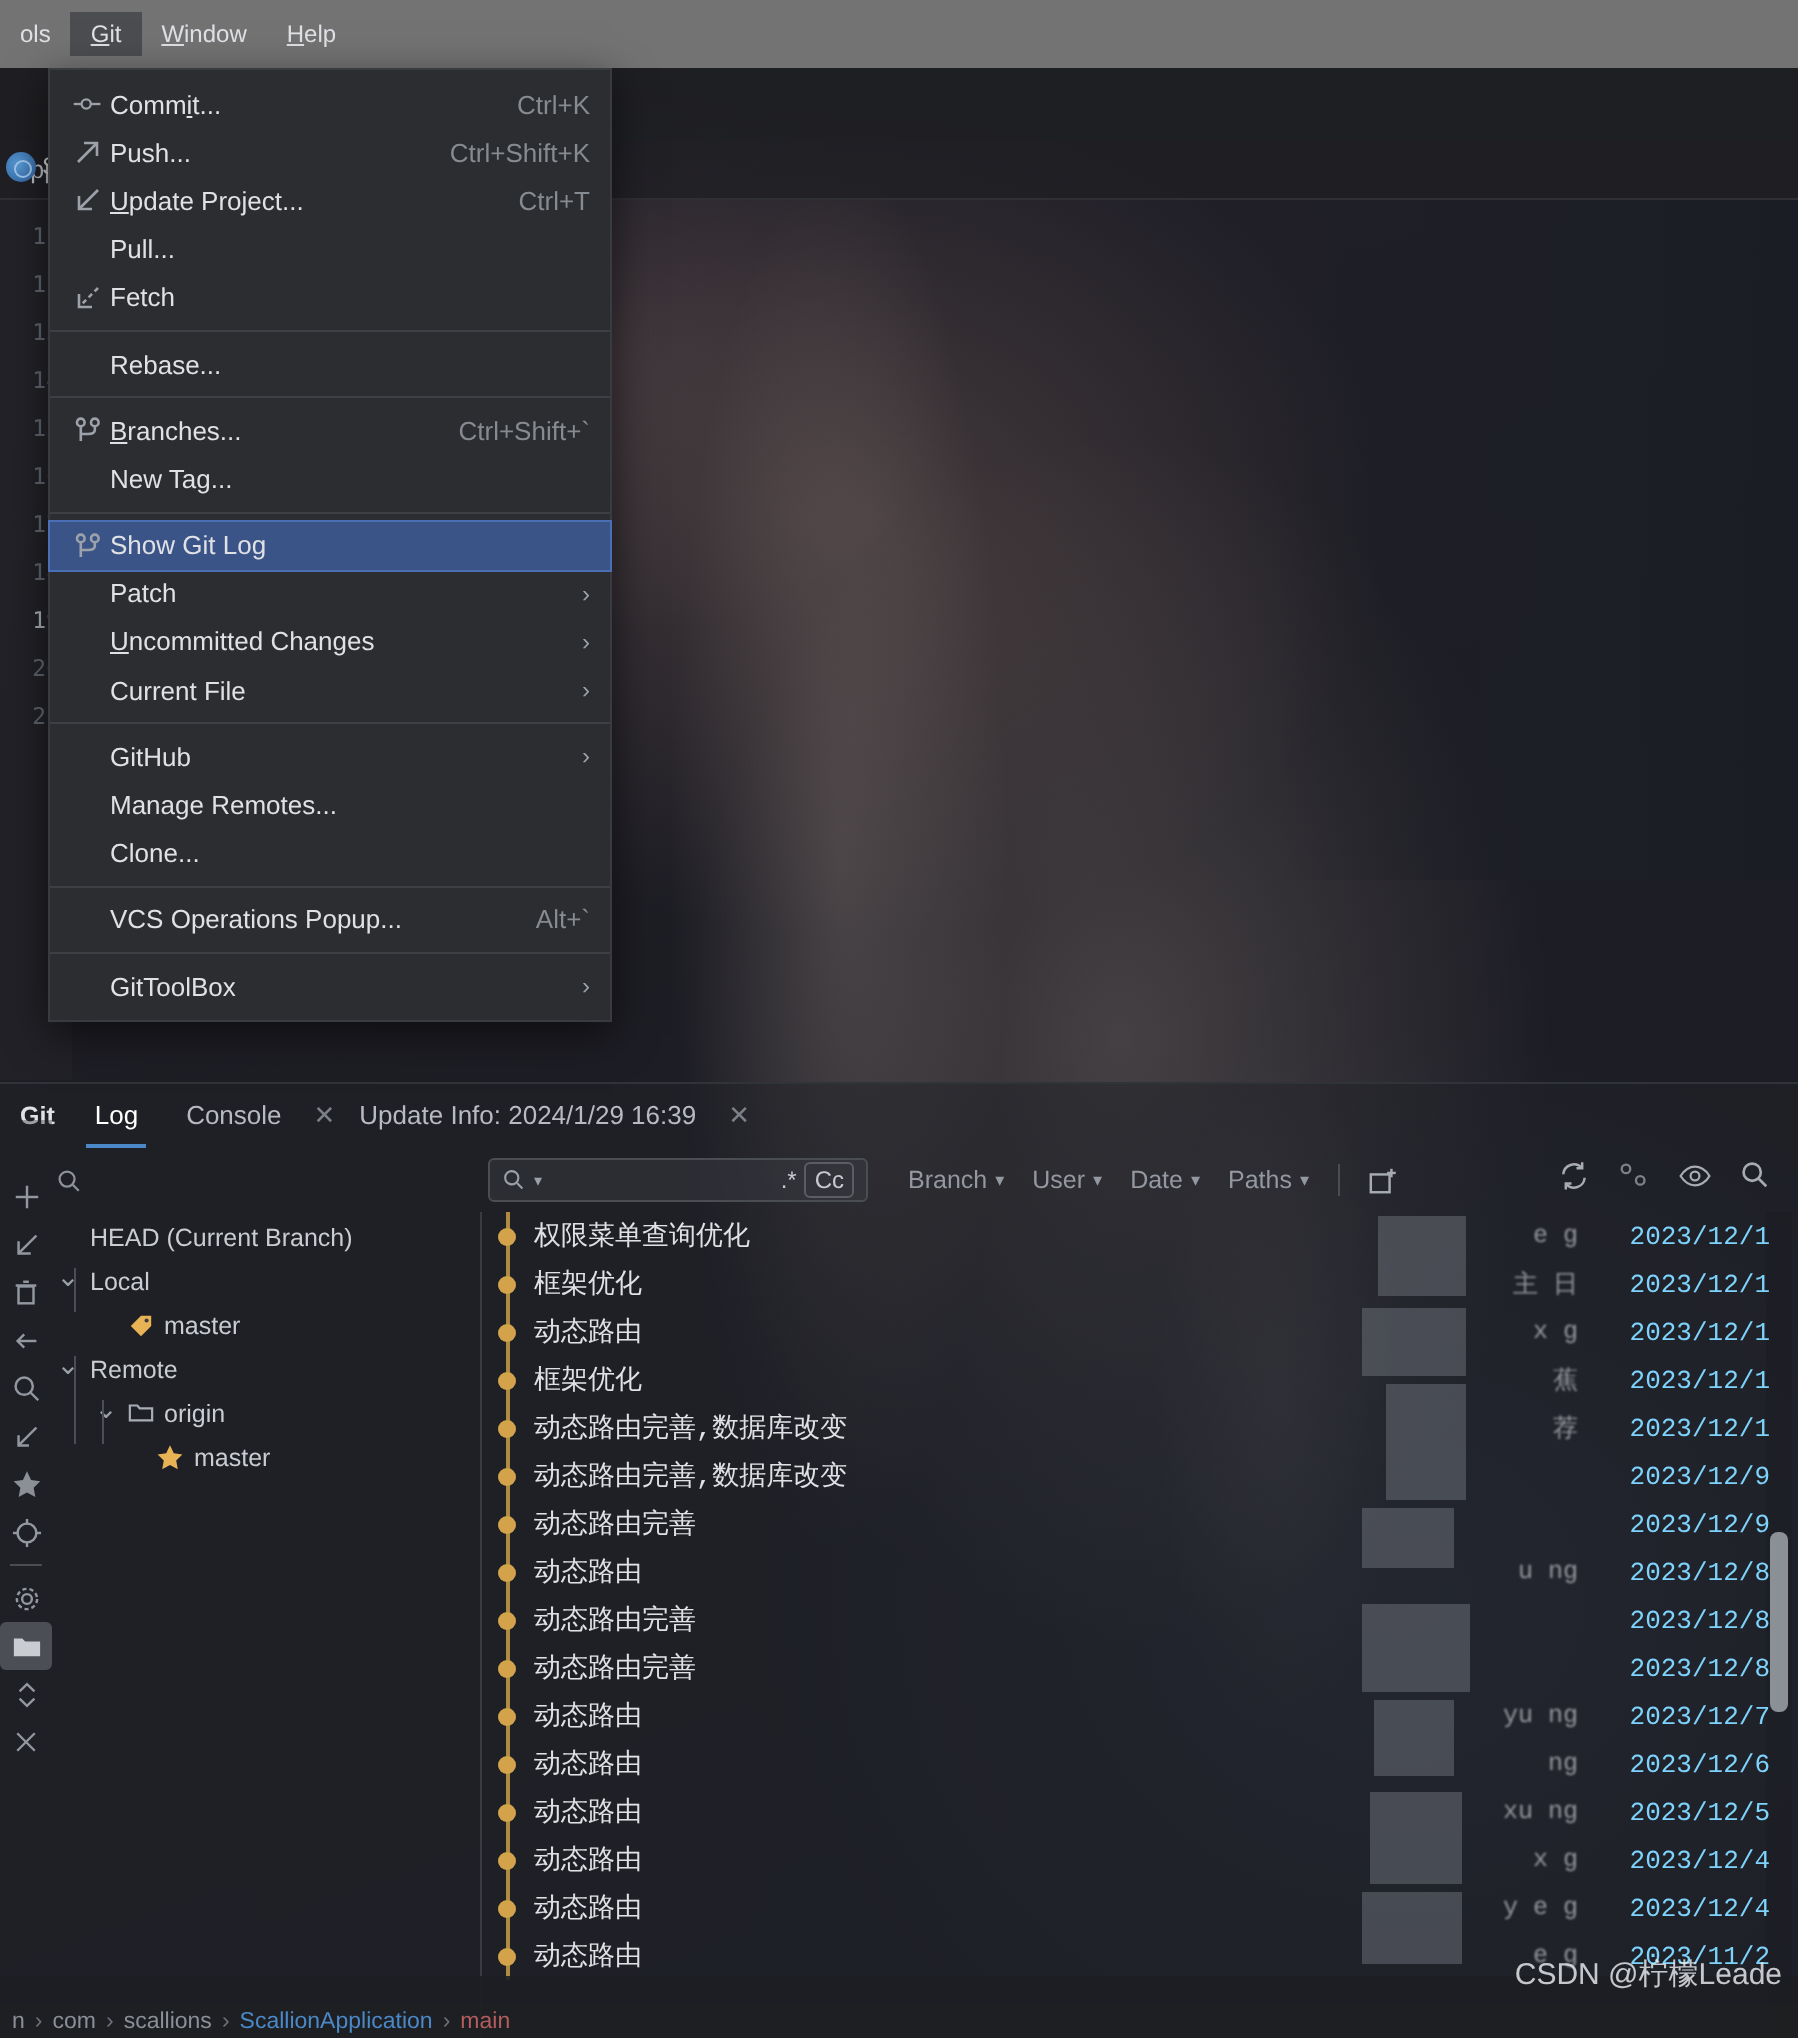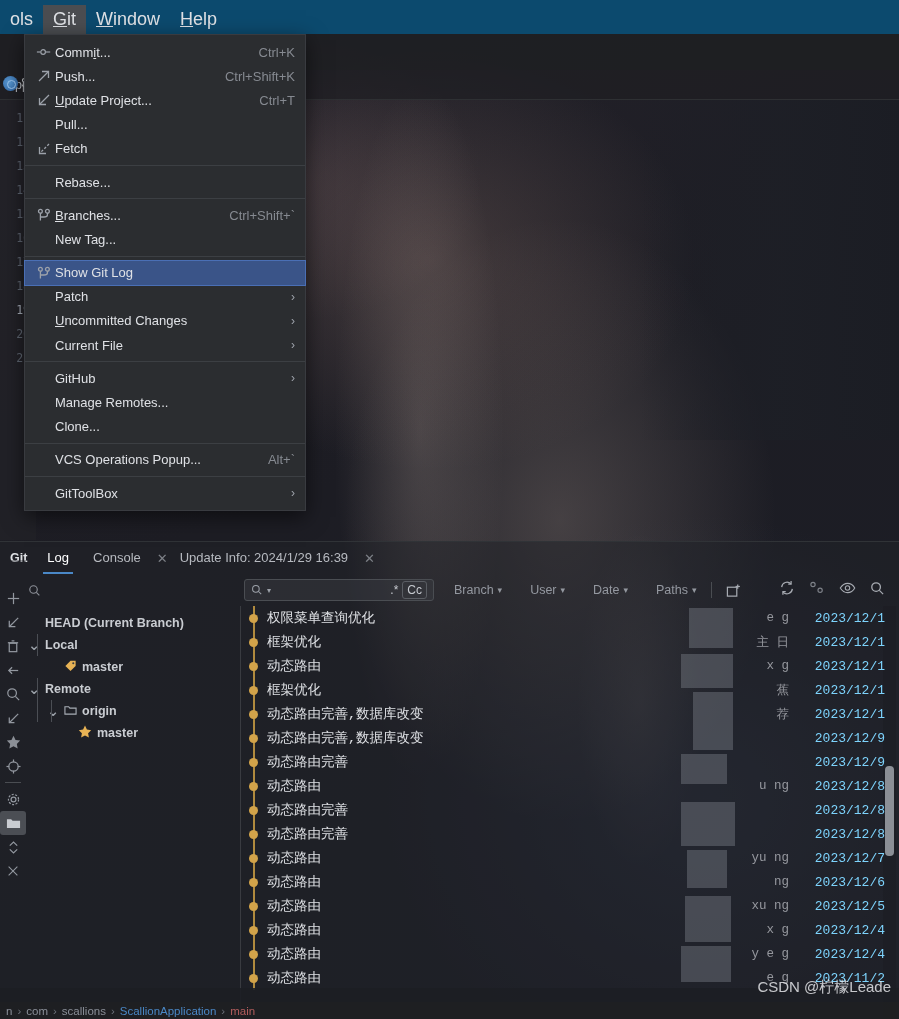--- a/index.html
+++ b/index.html
@@ -24,22 +24,22 @@
   .bg-photo:after{
     content:""; position:absolute; inset:0;
     background:
       radial-gradient(ellipse 120px 500px at 420px 430px, rgba(210,190,180,0.18), transparent 70%),
       radial-gradient(ellipse 90px 240px at 640px 700px, rgba(200,185,180,0.12), transparent 70%);
   }
 
   
   .menubar {
     position: absolute; top: 0; left: 0; width: 899px; height: 34px;
-    background: #0c4a6e; display: flex; align-items: flex-end;
-    font-size: 18px; color: #dfe1e5;
+    background: #737373; display: flex; align-items: center;
+    font-size: 12px; color: #dfe1e5;
   }
   .menubar .mi { padding: 4px 10px; cursor: default; }
   .menubar .mi.active { background: #4b4d51; }
   .menubar .mi u { text-decoration: underline; }
 
   
   .editor-top {
     position: absolute; top: 34px; left: 0; width: 899px; height: 36px;
     background: rgba(30,31,34,0.80);
   }
@@ -150,32 +150,32 @@
     background: rgba(60,62,68,0.45);
     display: flex; align-items: center; padding: 0 6px;
     color: #9ba0a8; font-size: 12px; gap: 4px;
   }
   .searchbox .grow { flex: 1; }
   .regexbtn { color: #c6c9cf; font-size: 12px; }
   .ccbtn {
     color: #c6c9cf; font-size: 12px; padding: 1px 4px;
     border: 1px solid #5a5d63; border-radius: 3px;
   }
-  .filters { display: flex; align-items: center; gap: 16px; margin-left: 14px; color: #9093
+  .filters { display: flex; align-items: center; gap: 2px; margin-left: 14px; color: #9093
 9a; }
   .fbtn { font-size: 12.5px; color: #9498a0; padding: 3px 6px; display:flex; align-items:center; gap:4px; }
   .vsep { width: 1px; height: 16px; background: #4a4d52; margin: 0 8px; }
   .ticons { margin-left: auto; display: flex; align-items: center; gap: 14px; padding-right: 14px; color: #a7abb2; }
 
   
   .branchtree {
     position: absolute; top: 64px; left: 28px; width: 210px; height: 410px;
     font-size: 12.5px; color: #c9ccd1; padding-top: 6px;
   }
-  .bt-row { height: 22px; display: flex; align-items: center; gap: 5px; white-space: nowrap; font-weight: bold; }
+  .bt-row { height: 22px; display: flex; align-items: flex-start; gap: 5px; white-space: nowrap; }
   .chev { width: 12px; color: #9aa0a8; font-size: 10px; text-align: center; }
   .tagico { color: #e8b355; font-size: 12px; }
   .folderico { color: #a8adb5; font-size: 12px; }
   .starico { color: #e8b355; font-size: 13px; }
   .treeline { position:absolute; width:1px; background:#4b4e54; }
 
   
   .commits {
     position: absolute; top: 64px; left: 240px; width: 659px; height: 414px;
     border-left: 1px solid #393b40;

